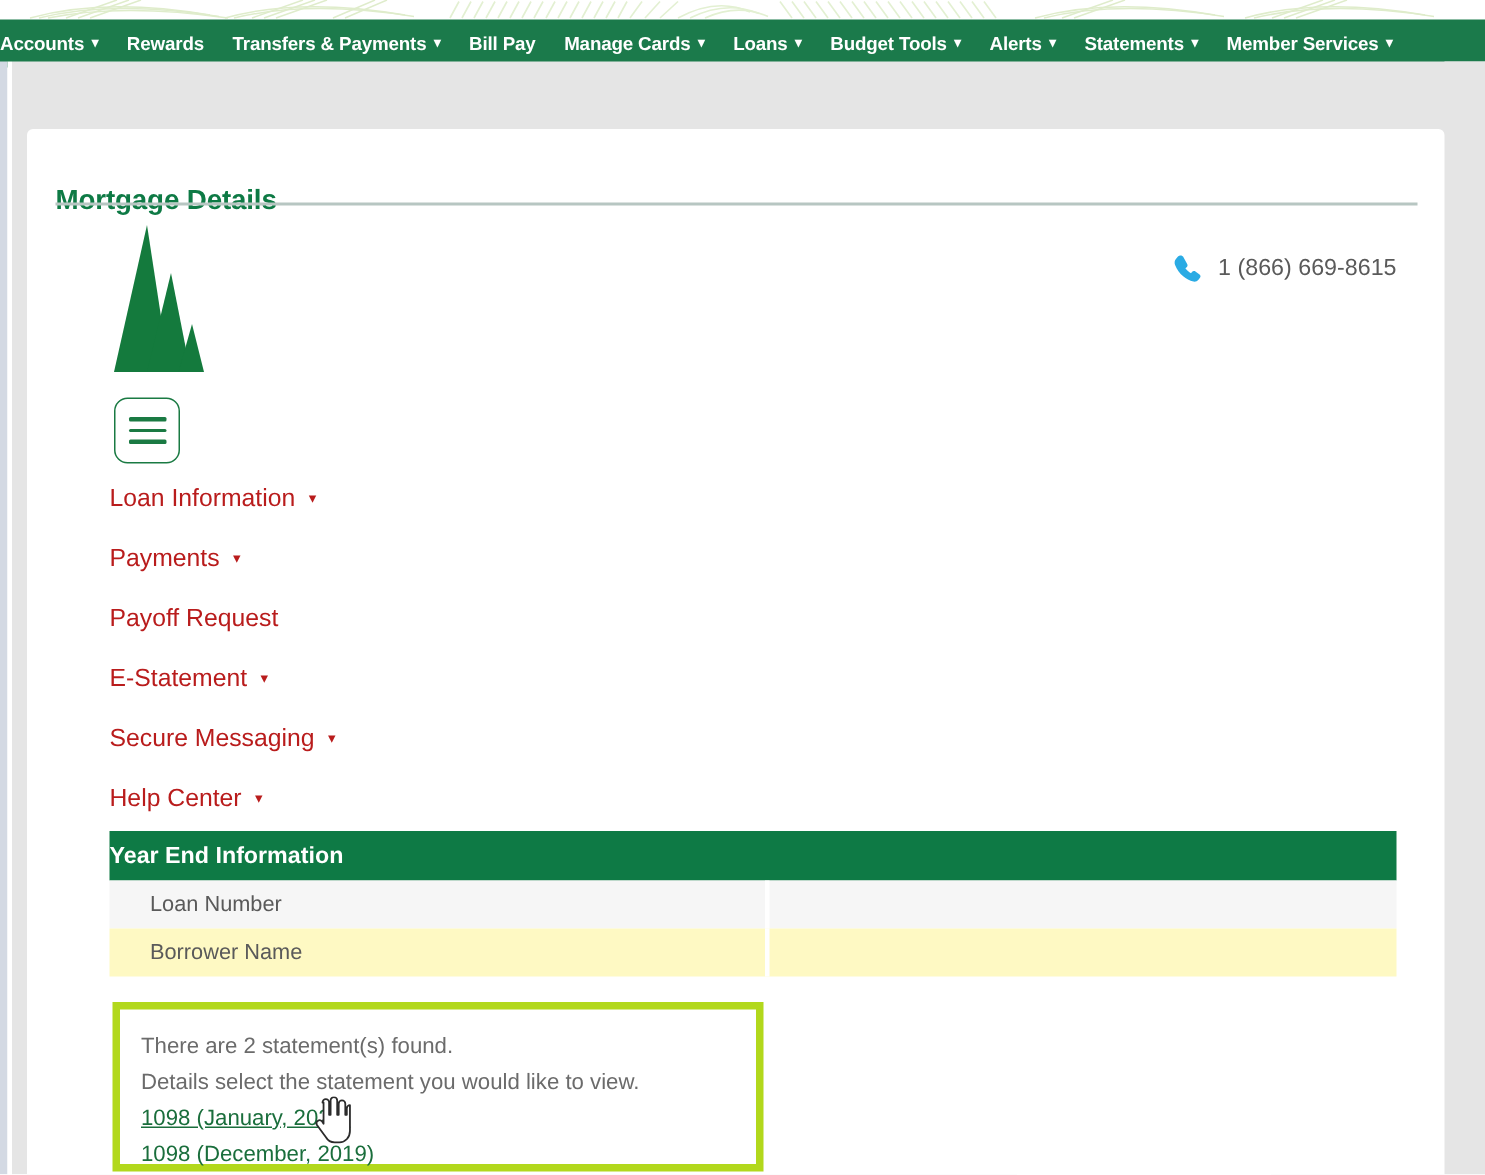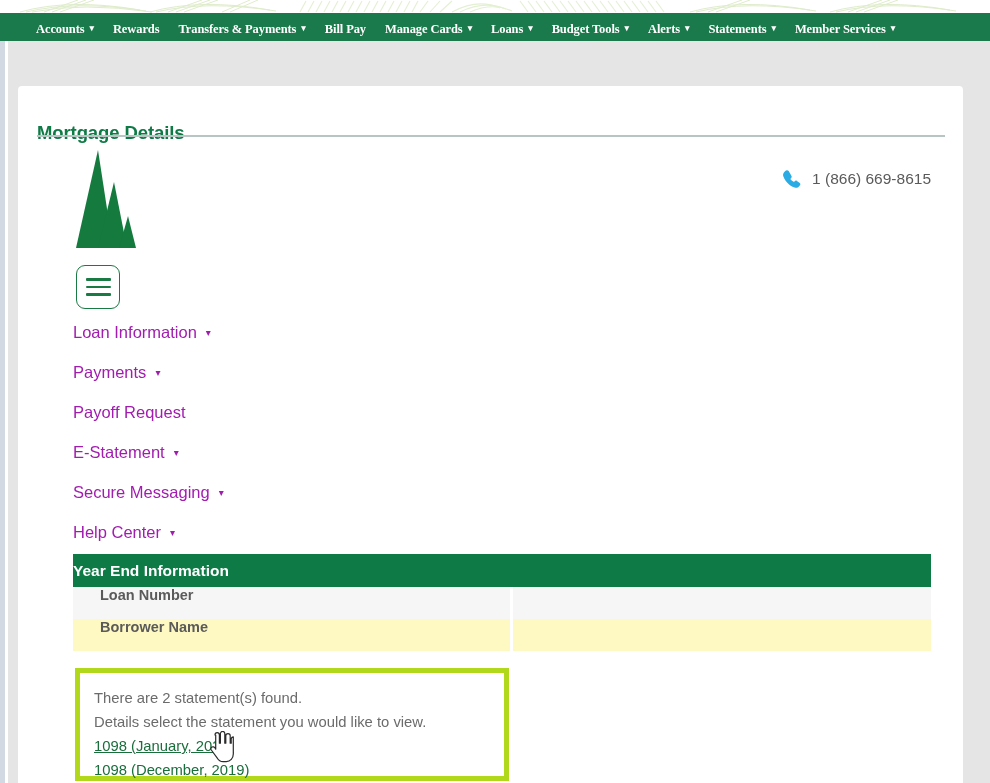--- a/index.html
+++ b/index.html
@@ -30,23 +30,21 @@
   .deco-band svg { display: block; }
 
   
   .topnav {
     position: absolute;
     left: 0; top: 13px;
     width: 990px; height: 32px;
     background: #1b7a4b;
     display: flex;
     align-items: center;
-    padding-left: 36px;
     white-space: nowrap;
-    font-family: Liberation Serif, serif;
   }
   .topnav-item {
     color: #ffffff;
     font-size: 12.5px;
     font-weight: bold;
     margin-right: 19px;
     letter-spacing: -0.1px;
     display: inline-flex;
     align-items: center;
     line-height: 1;
@@ -163,21 +161,21 @@
     border-radius: 1px;
   }
 
   
   .menu {
     position: absolute;
     left: 55px; top: 226px;
     width: 320px;
   }
   .menu-item {
-    color: #a21caf;
+    color: #b91c1c;
     font-size: 16.5px;
     height: 40px;
     line-height: 40px;
     display: flex;
     cursor: pointer;
   }
   .menu-item .caret {
     margin-left: 9px;
     font-size: 10px;
     position: relative;
@@ -194,22 +192,21 @@
     background: #0e7a45;
     color: #ffffff;
     font-size: 15.5px;
     font-weight: bold;
     height: 33px;
     line-height: 33px;
   }
   .yet-row {
     display: flex;
     height: 32px;
-    align-items: flex-start;
-    font-weight: bold;
+    align-items: center;
   }
   .yet-row.odd  { background: #f6f6f6; }
   .yet-row.even { background: #fef9c3; }
   .yet-label {
     width: 437px;
     padding-left: 27px;
     color: #5a5a5a;
     font-size: 14.5px;
   }
   .yet-sep { width: 3px; height: 32px; background: #ffffff; }

